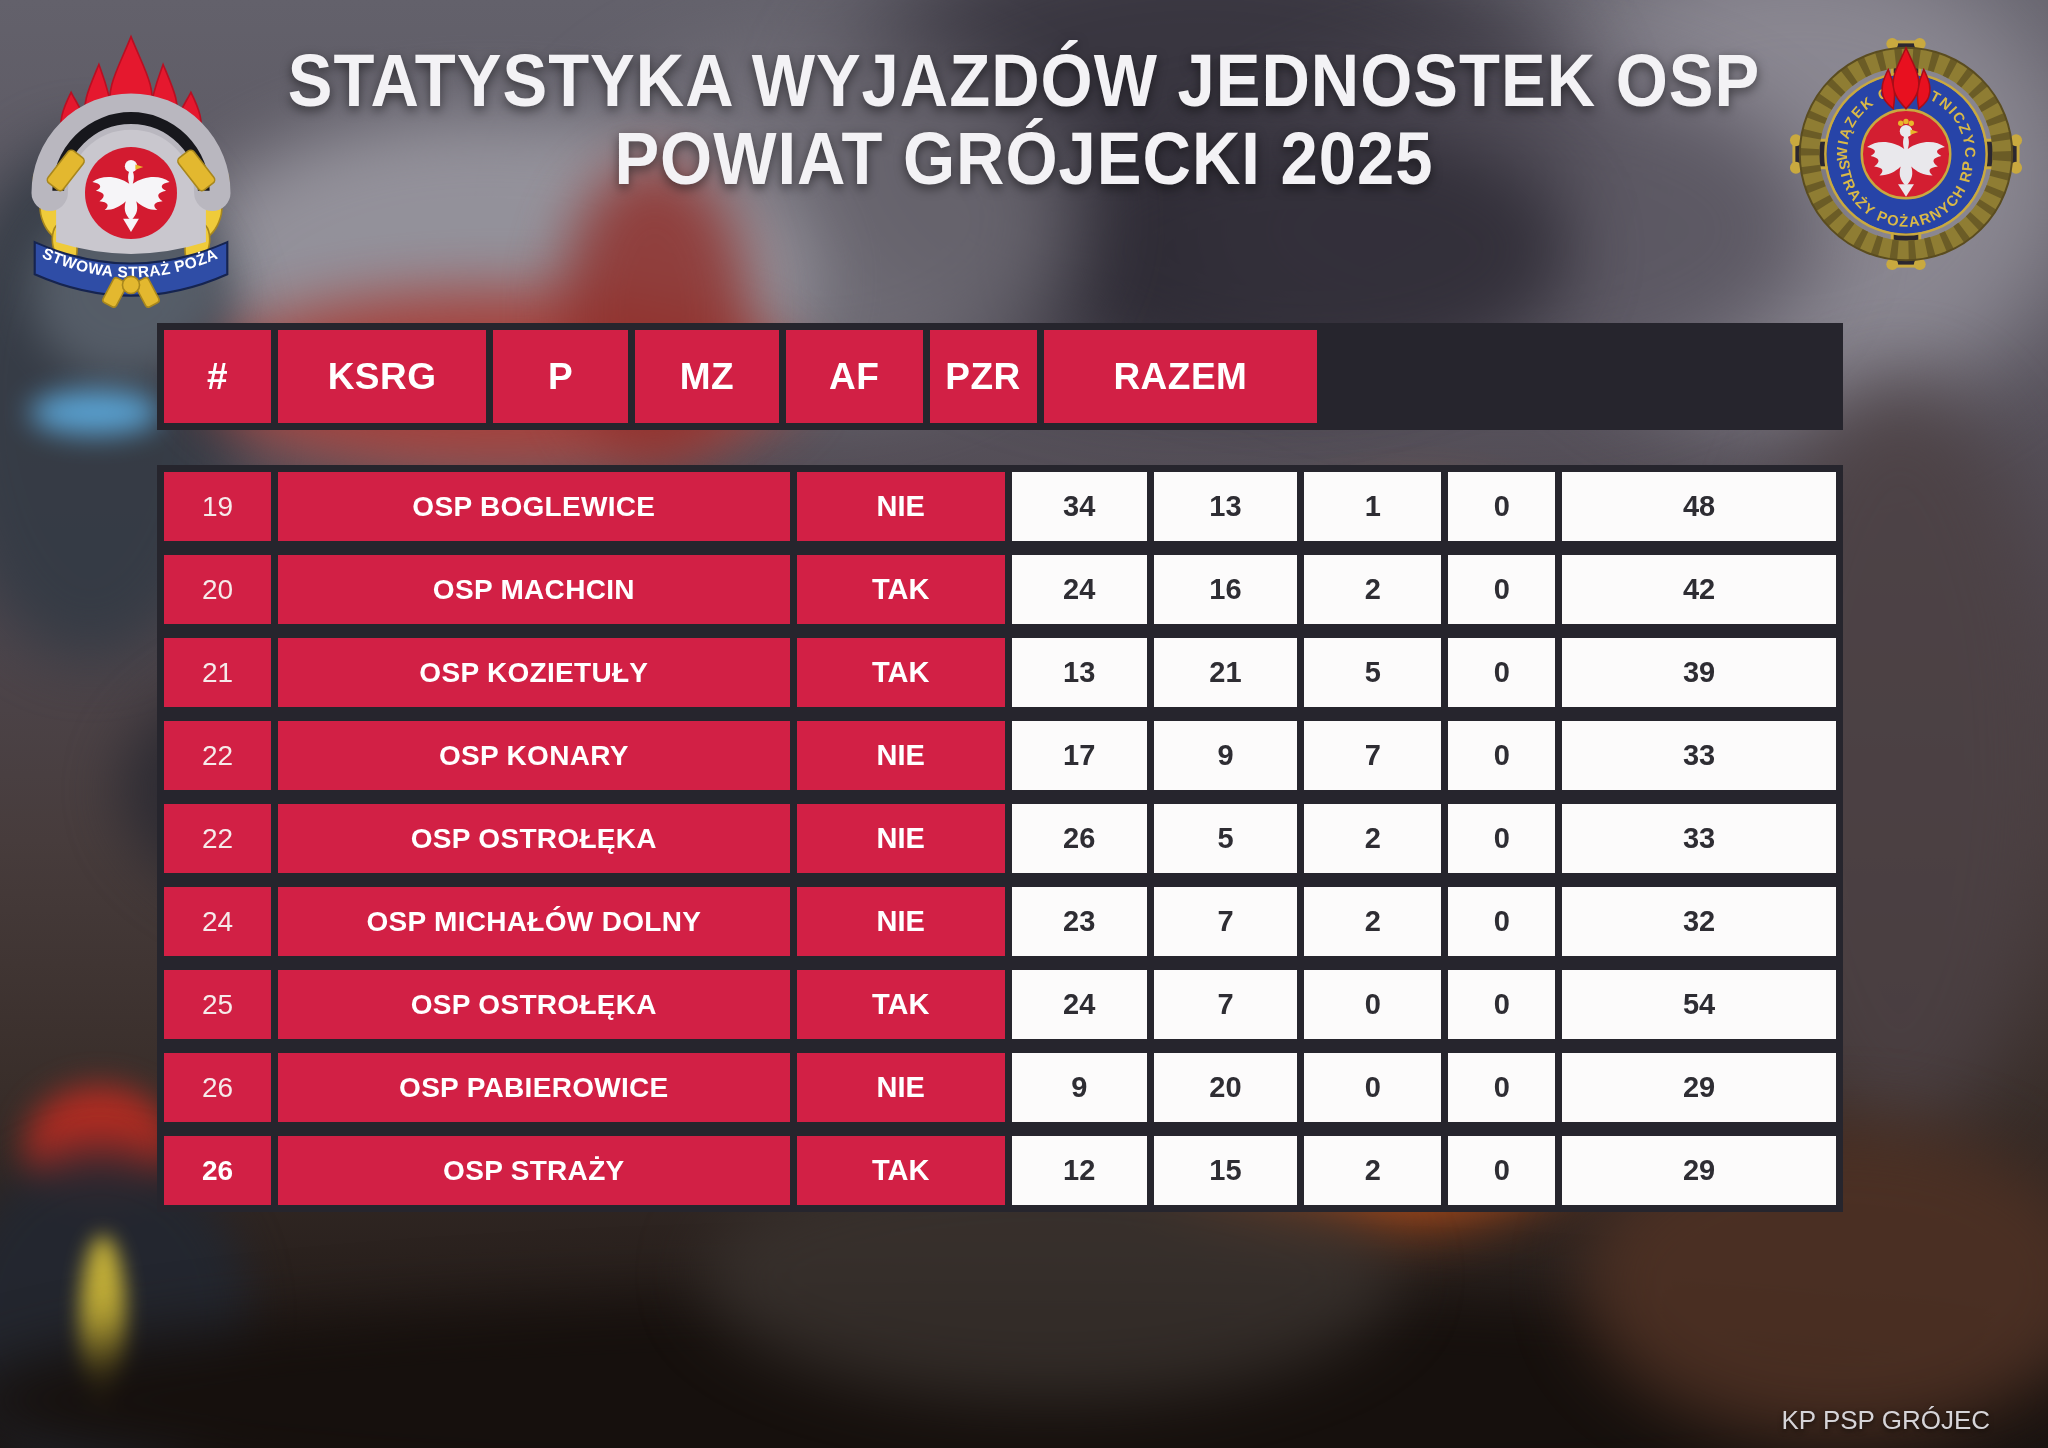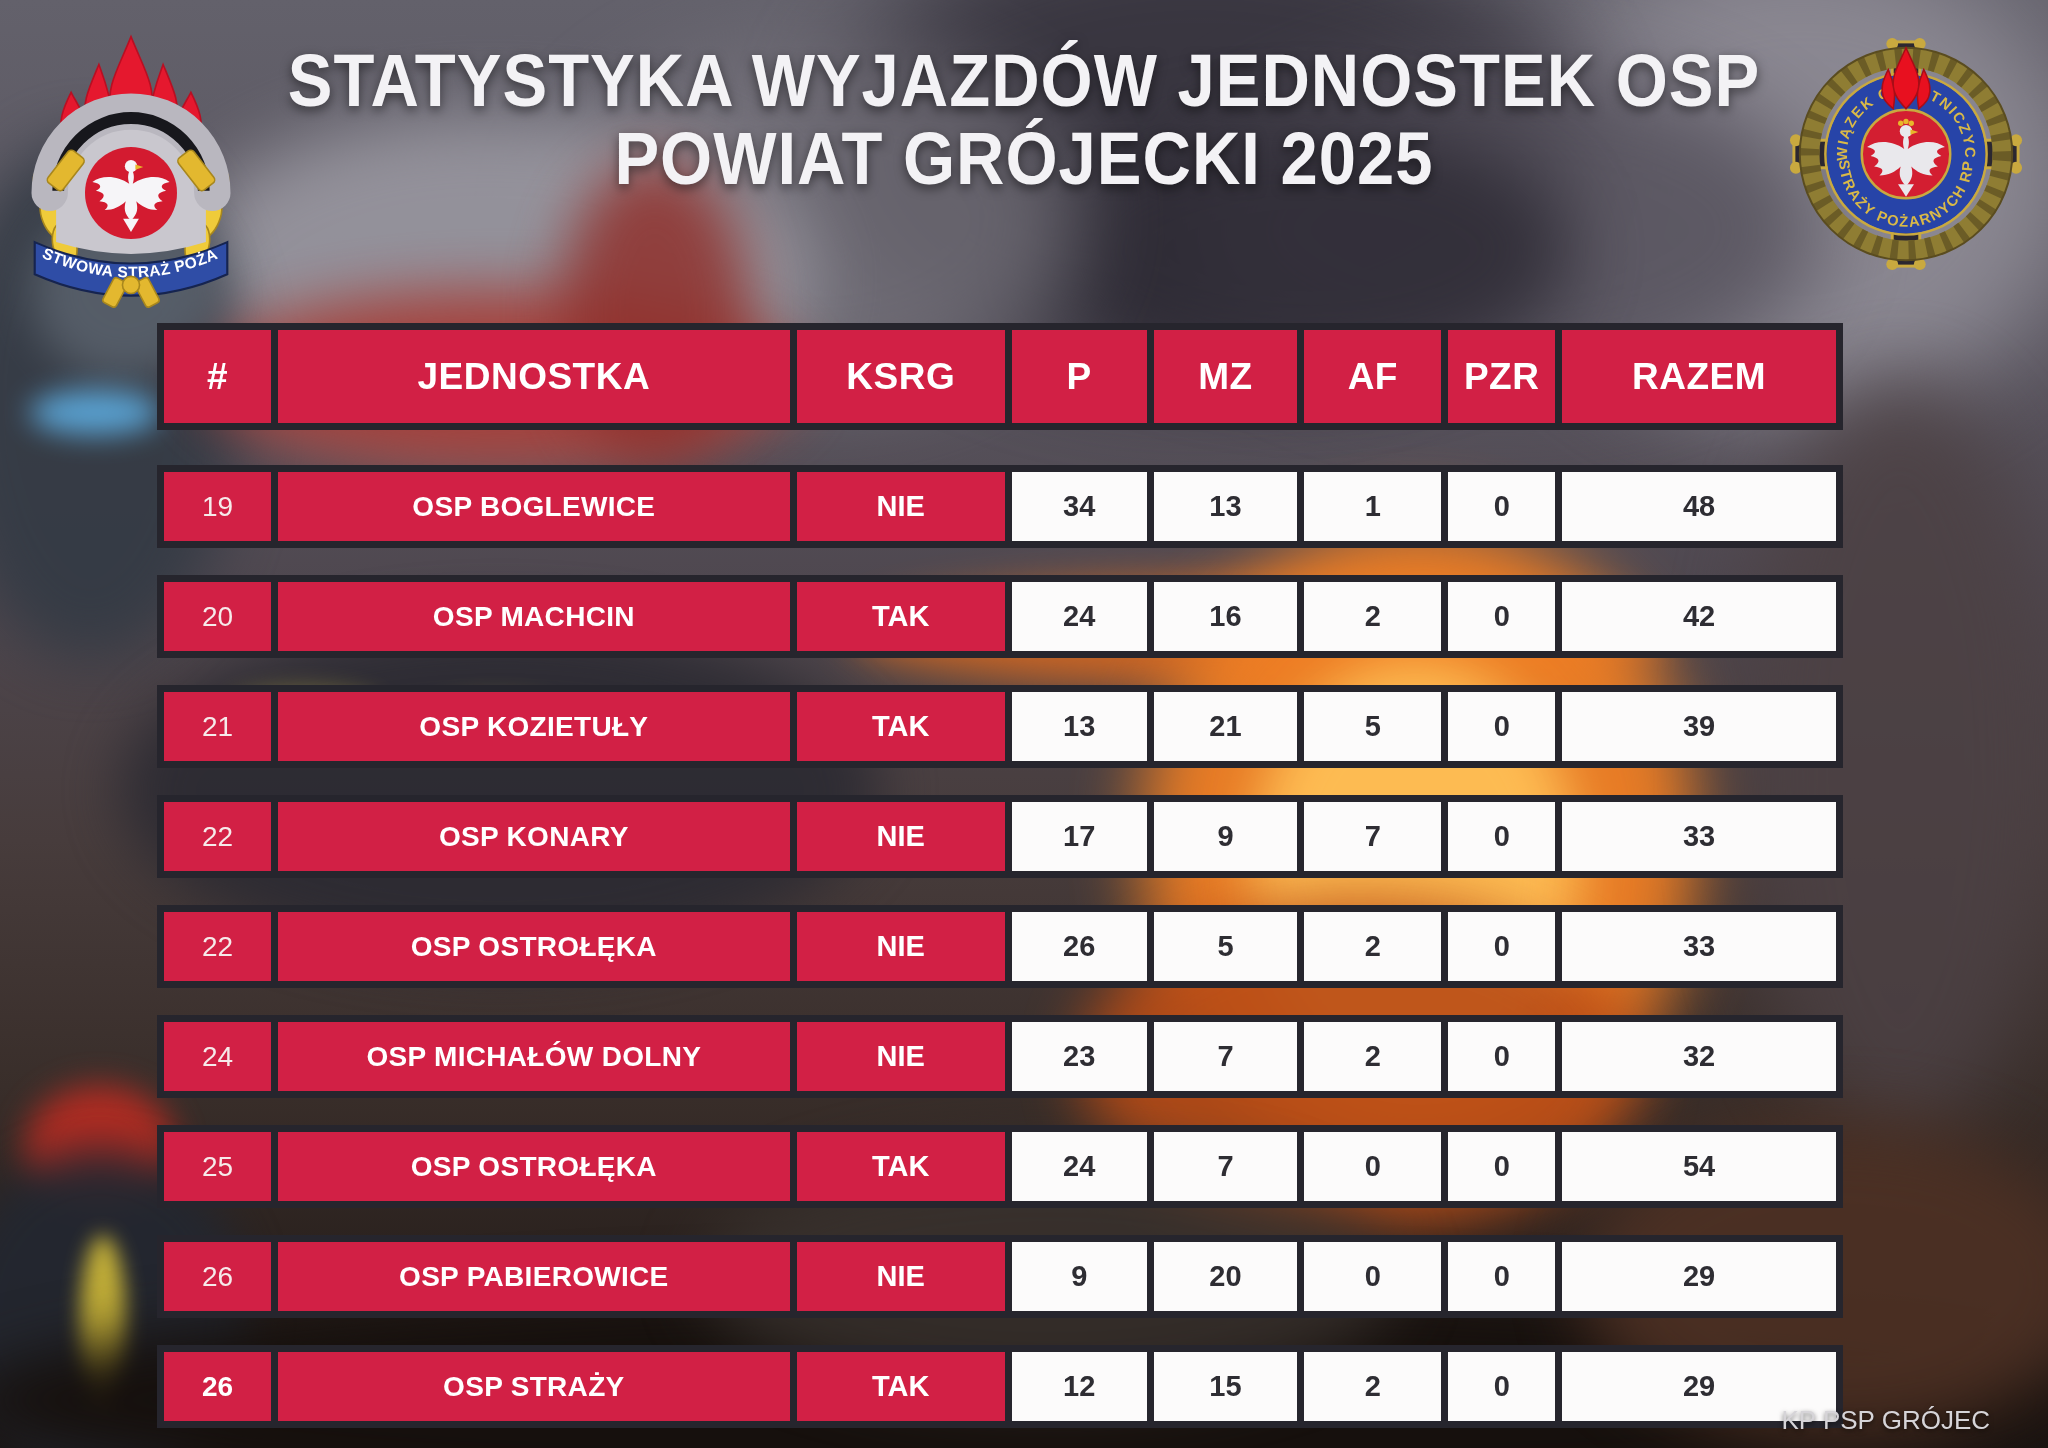--- a/index.html
+++ b/index.html
@@ -11,21 +11,21 @@
   .b{position:absolute;border-radius:50%;}
   
   .title-wrap{position:absolute;left:240px;right:240px;top:38px;text-align:center;z-index:3;}
   .title-line{
     color:#f3f2f5;font-weight:700;font-size:67px;line-height:78px;letter-spacing:1px;
     transform:scaleY(1.1);transform-origin:center top;
     text-shadow:0 3px 10px rgba(0,0,0,.5);white-space:nowrap;
   }
   
   .table{position:absolute;left:157px;top:323px;width:1686px;z-index:4;}
-  .row{display:flex;height:83px;box-sizing:border-box;border:7px solid #26252d;margin-bottom:27px;background:#26252d;}
+  .row{display:flex;height:83px;box-sizing:border-box;border:7px solid #26252d;background:#26252d;}
   .row.header{height:107px;margin-bottom:35px;}
   .cell{display:flex;align-items:center;justify-content:center;box-sizing:border-box;height:100%;}
   .cell + .cell{border-left:7px solid #26252d;}
   .c0{width:6.40%;} .c1{width:31.02%;} .c2{width:12.87%;} .c3{width:8.48%;}
   .c4{width:9.02%;} .c5{width:8.60%;} .c6{width:6.82%;} .c7{width:16.79%;}
   .red{background:#d22045;color:#ffffff;}
   .white{background:#fcfbfb;color:#2e2d33;font-weight:700;font-size:29px;}
   .header .cell{font-weight:700;font-size:37px;letter-spacing:.5px;}
   .cell.numcol{font-weight:400;font-size:28px;color:#f6eaea;}
   #tbody .row:last-child .cell.numcol{font-weight:700;color:#ffffff;}
@@ -156,21 +156,20 @@
 </svg>
 
 <div class="title-wrap">
   <div class="title-line">STATYSTYKA WYJAZDÓW JEDNOSTEK OSP</div>
   <div class="title-line">POWIAT GRÓJECKI 2025</div>
 </div>
 
 <div class="table">
   <div class="row header">
     <div class="cell c0 red">#</div>
-    <div class="cell c1 red">JEDNOSTKA</div>
     <div class="cell c2 red">KSRG</div>
     <div class="cell c3 red">P</div>
     <div class="cell c4 red">MZ</div>
     <div class="cell c5 red">AF</div>
     <div class="cell c6 red">PZR</div>
     <div class="cell c7 red">RAZEM</div>
   </div>
   <div id="tbody">
   <div class="row">
     <div class="cell c0 red numcol">19</div>

